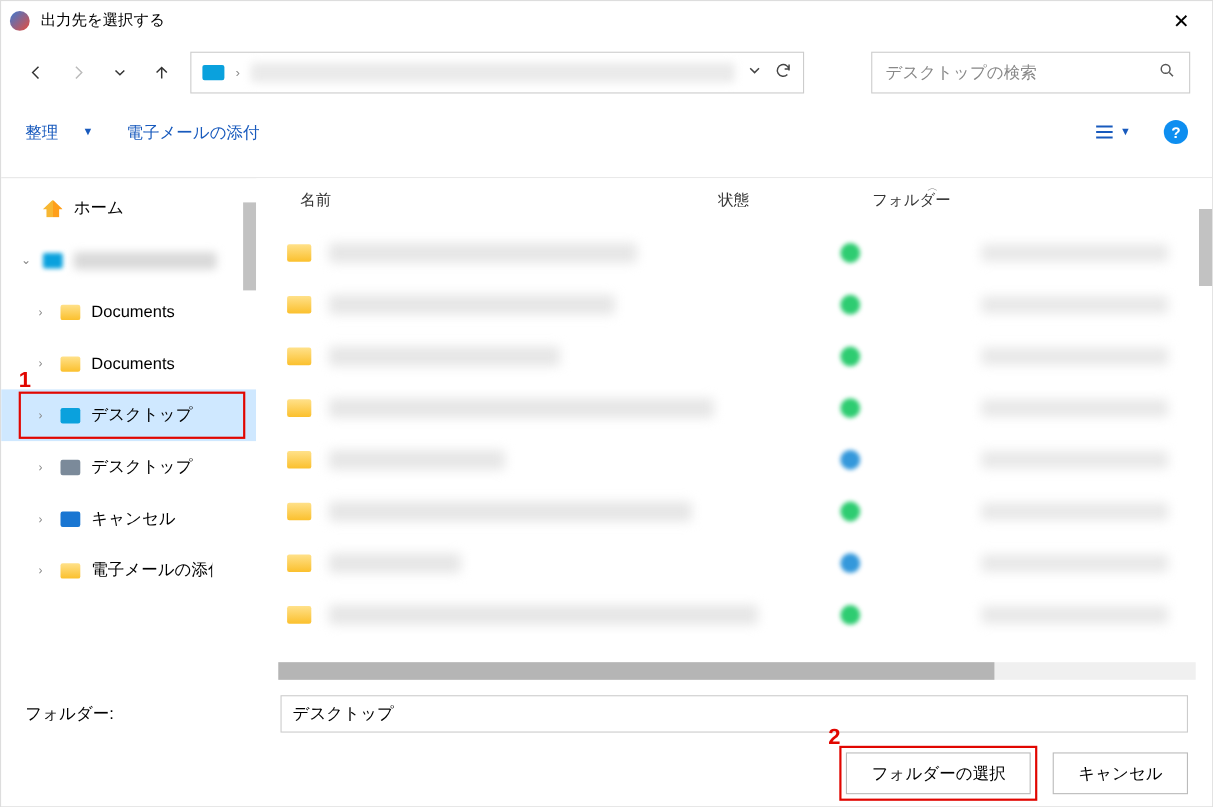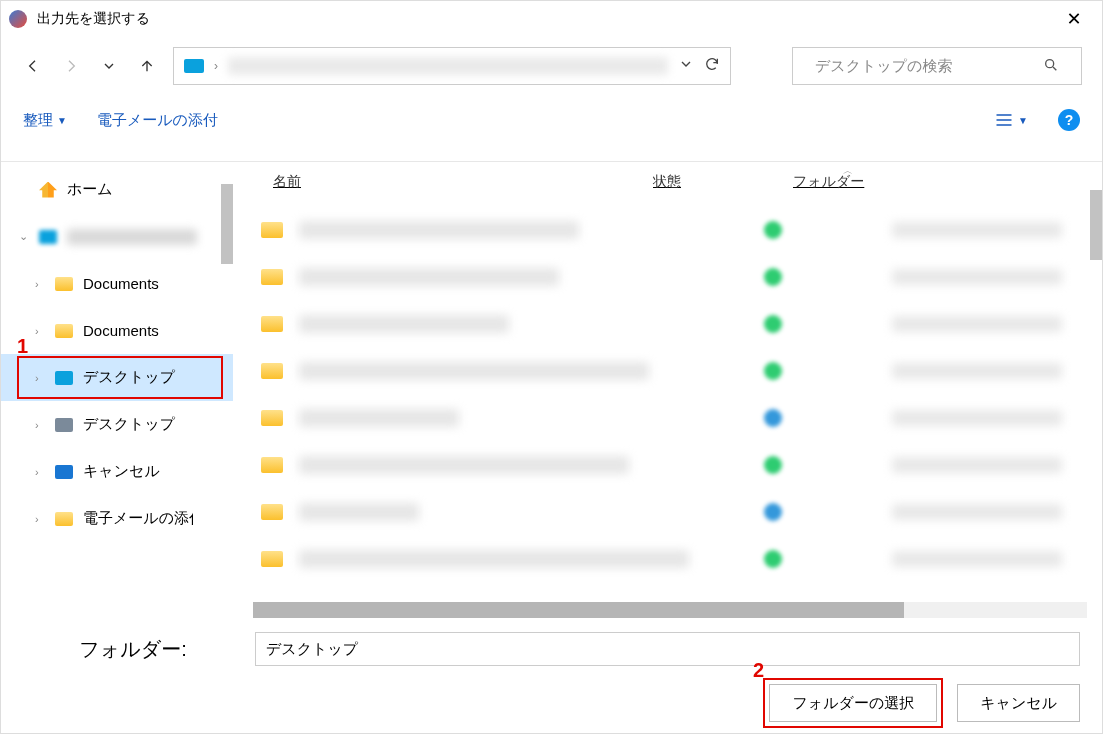--- a/index.html
+++ b/index.html
@@ -14,26 +14,26 @@
 
 .navrow { height: 60px; display: flex; align-items: center; padding: 0 20px; gap: 14px; }
 .navrow .navbtn { width: 24px; height: 24px; display: flex; align-items: center; justify-content: center; color: #555; }
 .navrow .navbtn.disabled { color: #bbb; }
 .addr { flex: 1; height: 38px; border: 1px solid #ccc; display: flex; align-items: center; padding: 0 10px; gap: 10px; max-width: 570px;}
 .addr .folder-chip { width: 20px; height: 14px; background: #0aa1dd; border-radius: 2px; }
 .addr .sep { color: #888; font-size: 12px; }
 .addr .blurpath { flex: 1; height: 18px; background: #eaeaea; filter: blur(4px); border-radius: 3px; }
 .addr .refresh { margin-left: auto; color: #444; }
 .addr .dd { color: #444; }
-.searchbox { width: 290px; height: 38px; border: 1px solid #ccc; display: flex; align-items: center; padding: 0 22px; color: #888; font-size: 15px; margin-left: 47px; }
+.searchbox { width: 290px; height: 38px; border: 1px solid #ccc; display: flex; align-items: center; padding: 0 12px; color: #888; font-size: 15px; margin-left: 47px; }
 .searchbox .mag { margin-left: auto; color: #555; }
 
 
 .toolrow { height: 48px; display: flex; align-items: center; padding: 0 22px; gap: 30px; }
-.toolrow .tbtn { color: #185abd; font-size: 15px; display: flex; align-items: center; gap: 4px; }
+.toolrow .tbtn { color: #185abd; font-size: 15px; display: flex; align-items: center; gap: 22px; }
 .toolrow .spacer { flex: 1; }
 .toolrow .viewbtn { color: #185abd; display: flex; align-items: center; gap: 4px; }
 .toolrow .help { width: 22px; height: 22px; border-radius: 50%; background: #0e8ef0; color: #fff; display: flex; align-items: center; justify-content: center; font-size: 14px; font-weight: bold; }
 
 
 .mainsplit { position: absolute; top: 160px; left: 0; right: 0; bottom: 115px; display: flex; border-top: 1px solid #e7e7e7; }
 .sidebar { width: 232px; position: relative; overflow: hidden; padding-top: 4px; }
 .sidebar .sb-scroll { position: absolute; right: 0; top: 22px; width: 12px; height: 80px; background: #c2c2c2; }
 .tree-item { height: 47px; display: flex; align-items: center; font-size: 15px; padding-left: 18px; gap: 10px; cursor: default; position: relative; }
 .tree-item.child { padding-left: 34px; }
@@ -42,42 +42,42 @@
 .tree-item.sel-border::after { content:""; position:absolute; left:16px; right:10px; top:2px; bottom:2px; border:2px solid #e10600; pointer-events:none;}
 .ic { width: 18px; height: 14px; border-radius: 2px; display: inline-block; }
 .ic.folder { background: linear-gradient(#ffe18a,#fbc02d); }
 .ic.desktop { background: #0aa1dd; }
 .ic.doc { background: #7b8a9a; }
 .ic.pic { background: #1976d2; }
 .ic.home { width:18px; height:16px; background: conic-gradient(#ff9f1a 0 50%, #f7b733 0 100%); clip-path: polygon(50% 0,100% 55%,82% 55%,82% 100%,18% 100%,18% 55%,0 55%);}
 .tree-item .blurtxt { width: 130px; height: 16px; background: #d9d9d9; filter: blur(4px); border-radius: 3px; }
 
 
-.filepane { flex: 1; position: relative; background: #fff; text-decoration: underline; }
+.filepane { flex: 1; position: relative; background: #fff; }
 .cols { display: flex; height: 40px; align-items: center; font-size: 14px; color: #333; border-bottom: 0; }
 .cols .cname { width: 420px; padding-left: 40px; }
 .cols .cstat { width: 130px; }
 .cols .cdate { flex: 1; padding-left: 10px; position: relative; }
 .cols .sortup { position: absolute; left: 60px; top: -9px; font-size: 10px; color: #888;}
 .filerows { position: absolute; top: 44px; left: 0; right: 0; bottom: 0; overflow: hidden; }
 .filerow { height: 47px; display: flex; align-items: center; }
 .filerow .ficon { width: 22px; height: 16px; background: linear-gradient(#ffe18a,#fbc02d); border-radius: 2px; margin-left: 28px; margin-right: 16px; }
 .filerow .fname { height: 18px; background: #e6e6e6; filter: blur(5px); border-radius: 3px; }
 .filerow .fstat { width: 18px; height: 18px; border-radius: 50%; filter: blur(2px); margin-left: auto; margin-right: 110px; }
 .filerow .fstat.g { background: #2ecc71; }
 .filerow .fstat.b { background: #3498db; }
 .filerow .fdate { width: 170px; height: 16px; background: #e8e8e8; filter: blur(5px); border-radius: 3px; margin-right: 40px;}
 .filepane .hscroll { position:absolute; left:20px; right:15px; bottom:0; height:16px; background:#f0f0f0;}
 .filepane .hscroll .thumb { position:absolute; left:0; width:78%; top:0; bottom:0; background:#b5b5b5;}
 .filepane .vscroll { position:absolute; right:0; top:28px; width:12px; height:70px; background:#c2c2c2;}
 
 
 .footer { position: absolute; left: 0; right: 0; bottom: 0; height: 115px; padding: 14px 22px 10px 22px; }
 .folderline { display: flex; align-items: center; gap: 12px; }
-.folderline label { font-size: 20px; width: 220px; text-align: center; }
+.folderline label { font-size: 15px; width: 220px; text-align: left; }
 .folderline input { flex: 1; height: 34px; border: 1px solid #ccc; font-size: 15px; padding: 0 10px; }
 .btns { display: flex; justify-content: flex-end; gap: 20px; margin-top: 18px; position: relative; }
 .btns button { height: 38px; padding: 0 22px; font-size: 15px; background: #fff; border: 1px solid #bbb; cursor: pointer; }
 .btns .select-wrap { position: relative; }
 .btns .select-wrap::after { content:""; position:absolute; left:-6px; right:-6px; top:-6px; bottom:-6px; border:2px solid #e10600; pointer-events:none;}
 
 
 .anno { position: absolute; color: #e10600; font-weight: bold; font-size: 20px; pointer-events: none; font-family: Arial; }
 
 svg { width: 16px; height: 16px; }

